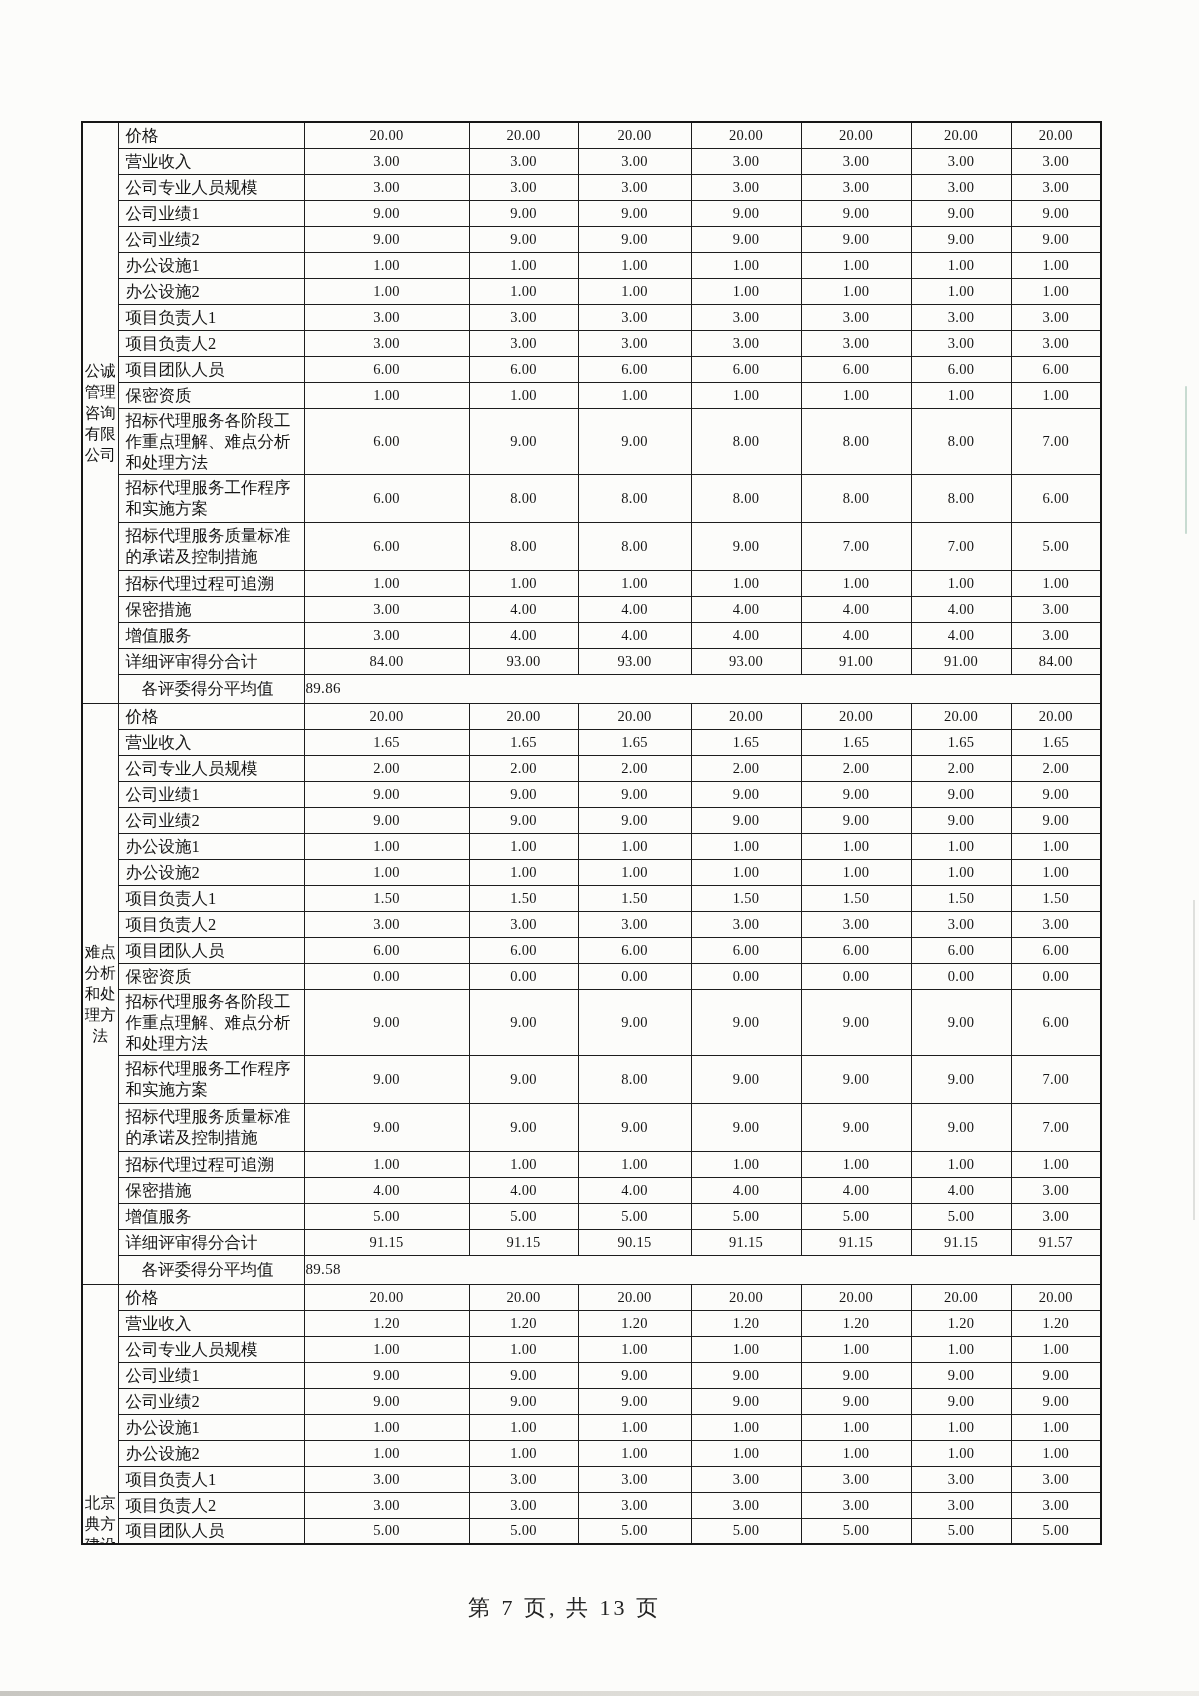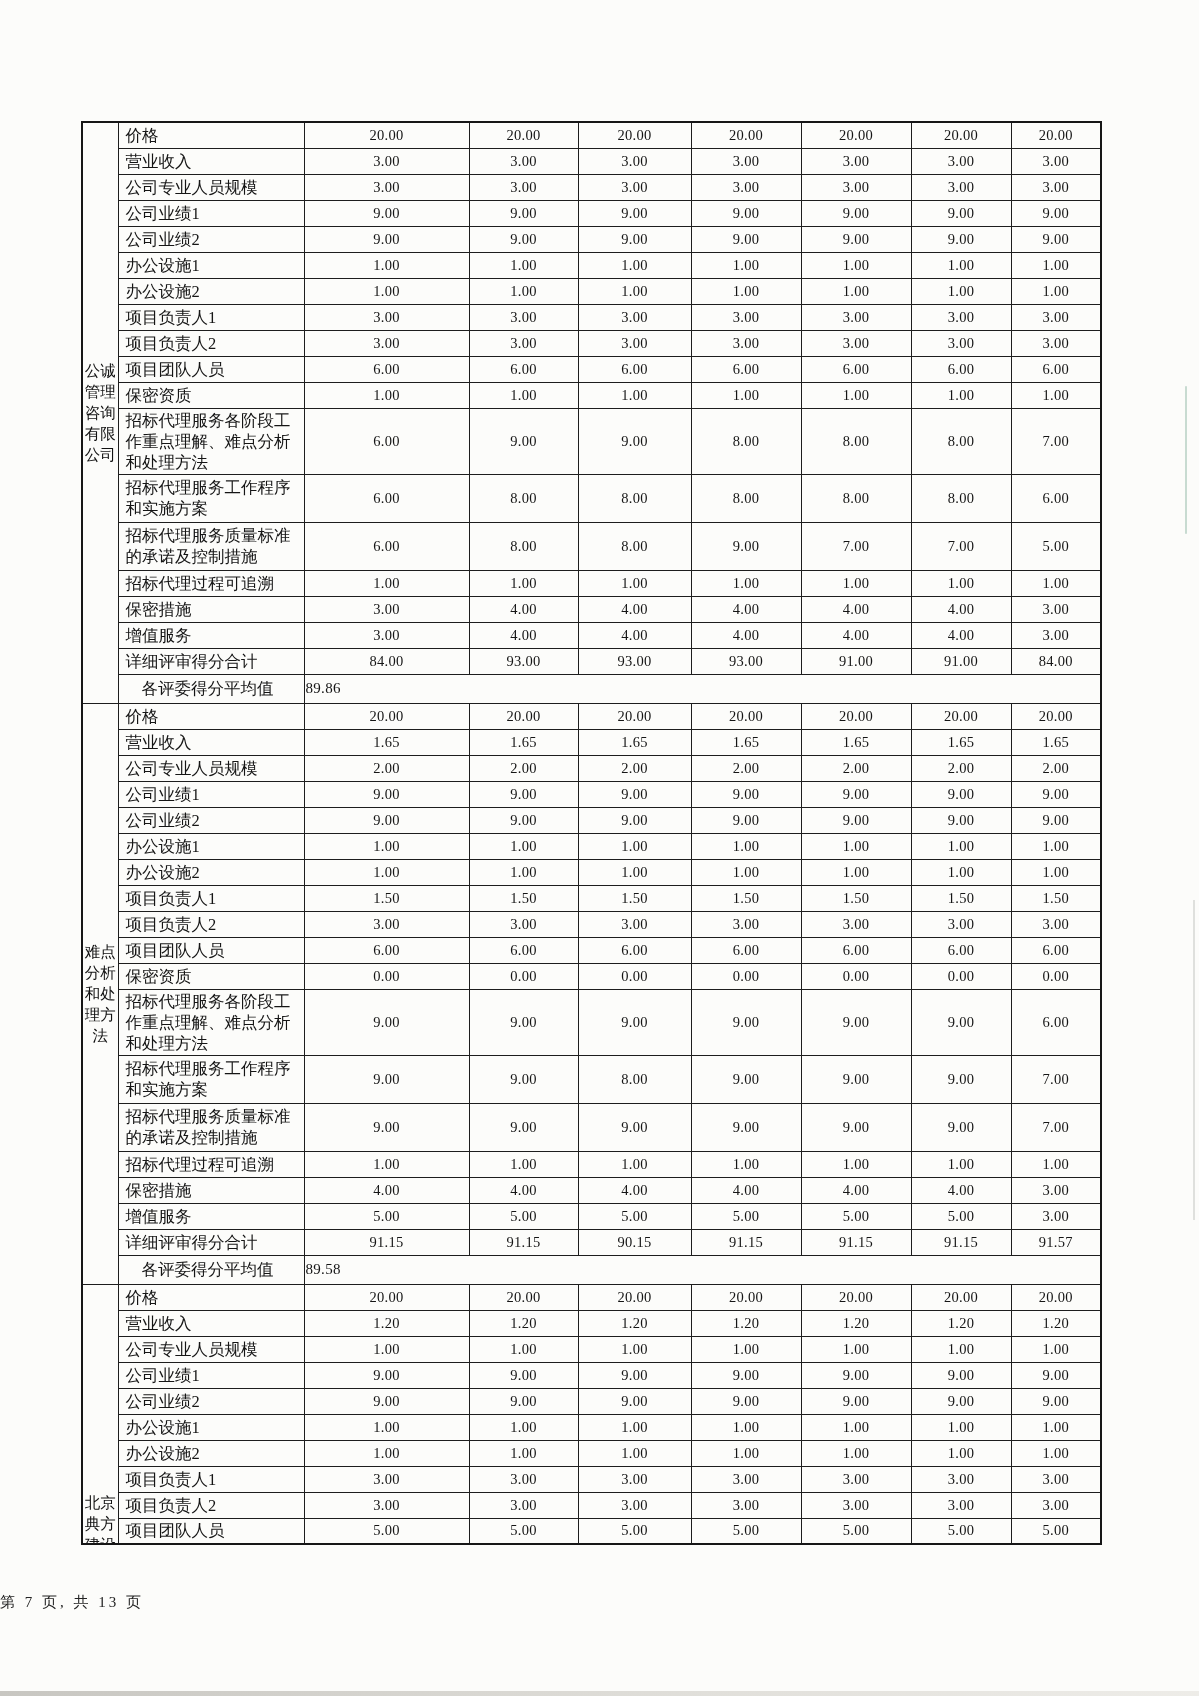--- a/index.html
+++ b/index.html
@@ -70,21 +70,22 @@
   td.avg-value {
     font-size:15px;
     text-align:left;
     vertical-align:middle;
     letter-spacing:0.3px;
   }
   .footer {
     position:absolute;
     left:0; right:70px;
     top:1593px;
-    font-size:15px;
+    text-align:center;
+    font-size:22px;
     letter-spacing:3px;
     color:#222;
   }
   .artifact-v {
     position:absolute;
     left:1185px; top:386px;
     width:2px; height:148px;
     background:#9dbfae;
     opacity:.55;
     border-radius:2px;

